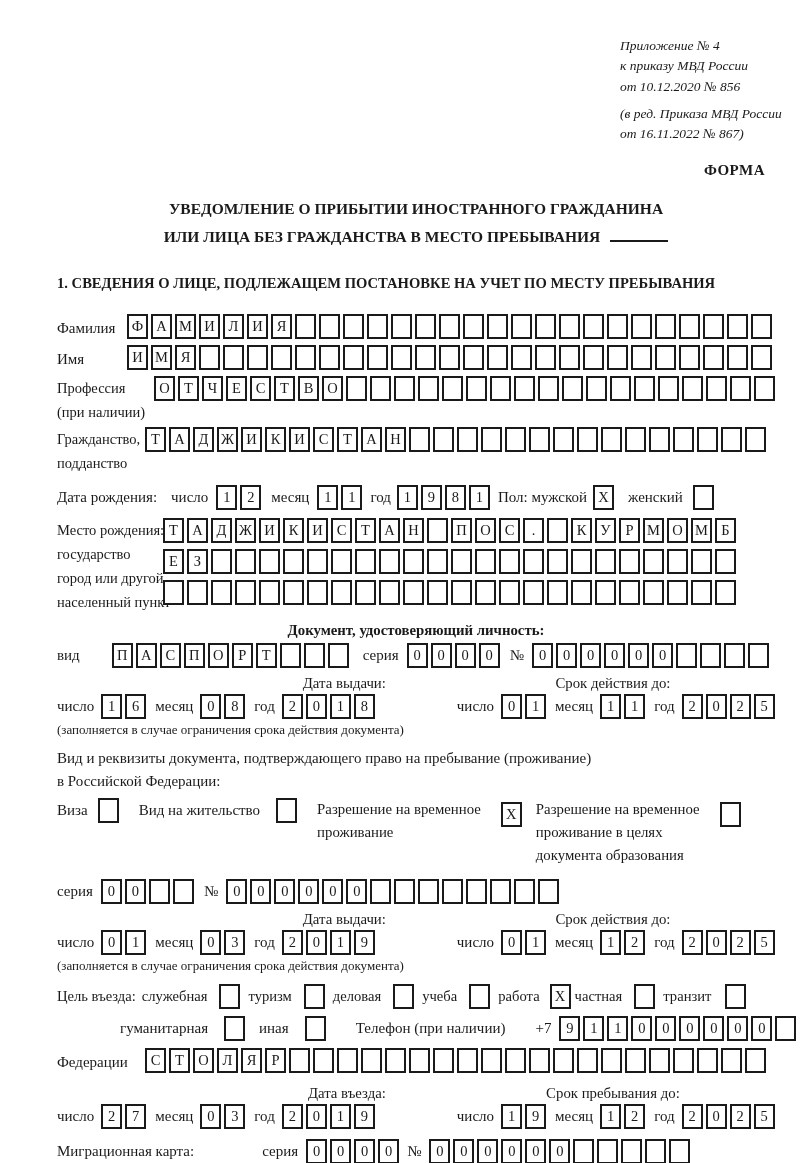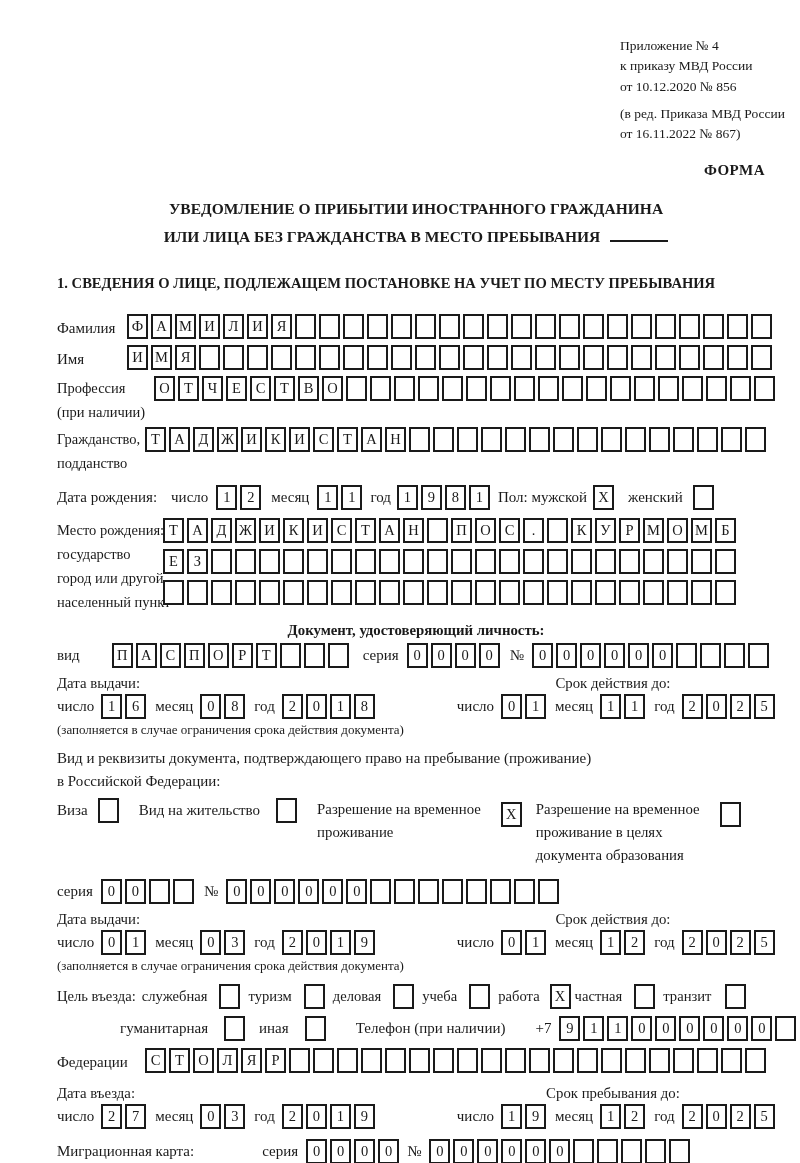--- a/index.html
+++ b/index.html
@@ -6,21 +6,21 @@
   html,body { width: 800px; height: 1163px; }
   body {
     background: #ffffff;
     color: #1a1a1a;
     font-family: "Liberation Serif", serif;
     font-size: 15px;
     overflow: hidden;
   }
   .page { padding: 36px 25px 0 57px; }
 
-  .ref { margin-left: 563px; font-size: 13.5px; line-height: 1.5; white-space: nowrap; }
+  .ref { margin-left: 563px; font-size: 13.5px; line-height: 1.5; white-space: nowrap; font-style: italic; }
   .ref-ed { margin-top: 7px; }
   .forma { text-align: right; padding-right: 10px; font-weight: bold; margin-top: 18px; letter-spacing: .5px; }
 
   .title { text-align: center; font-weight: bold; margin-top: 16px; font-size: 15.5px; line-height: 1.8; }
   .blank-line { display: inline-block; width: 58px; border-bottom: 2px solid #1a1a1a; height: 13px; margin-left: 10px; }
 
   .sec { font-weight: bold; margin-top: 24px; font-size: 14.6px; white-space: nowrap; }
 
   .frow { display: flex; align-items: flex-start; margin-top: 3px; white-space: nowrap; }
   .lbl { flex: none; line-height: 28px; font-size: 15px; }
@@ -36,21 +36,21 @@
   }
   .rowgap { display: flex; flex-direction: column; gap: 6px; }
 
   .center-bold { text-align: center; font-weight: bold; margin-top: 8px; font-size: 14.8px; }
 
   .inlrow { display: flex; align-items: center; white-space: nowrap; margin-top: 4px; }
   .gap6 { margin-left: 6px; } .gap8 { margin-left: 8px; } .gap10 { margin-left: 10px; }
   .gap14 { margin-left: 14px; } .gap20 { margin-left: 20px; } .gap30 { margin-left: 30px; }
 
   .dates-headers { display: flex; margin-top: 7px; font-size: 14.8px; white-space: nowrap; }
-  .dh-left { width: 345px; text-align: left; }
+  .dh-left { width: 345px; text-align: right; }
   .dh-right { width: 340px; text-align: center; margin-left: 65px; }
   .dates-row { display: flex; align-items: center; margin-top: 2px; white-space: nowrap; }
   .dgroup { display: flex; align-items: center; }
   .dgroup .slbl { margin-right: 7px; }
   .dgroup .cells { margin-right: 9px; }
   .dright { margin-left: 73px; }
   .note { text-align: left; padding-right: 32px; font-size: 13px; margin-top: 3px; }
 
   .opt { display: flex; align-items: center; }
   .opt .cell { margin-left: 6px; }

